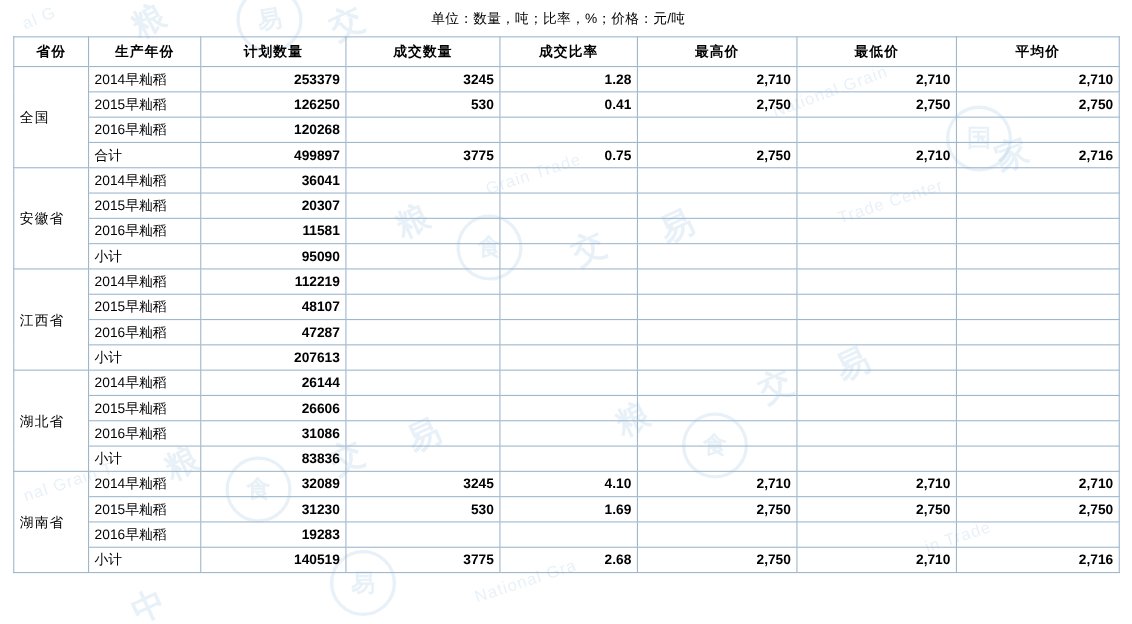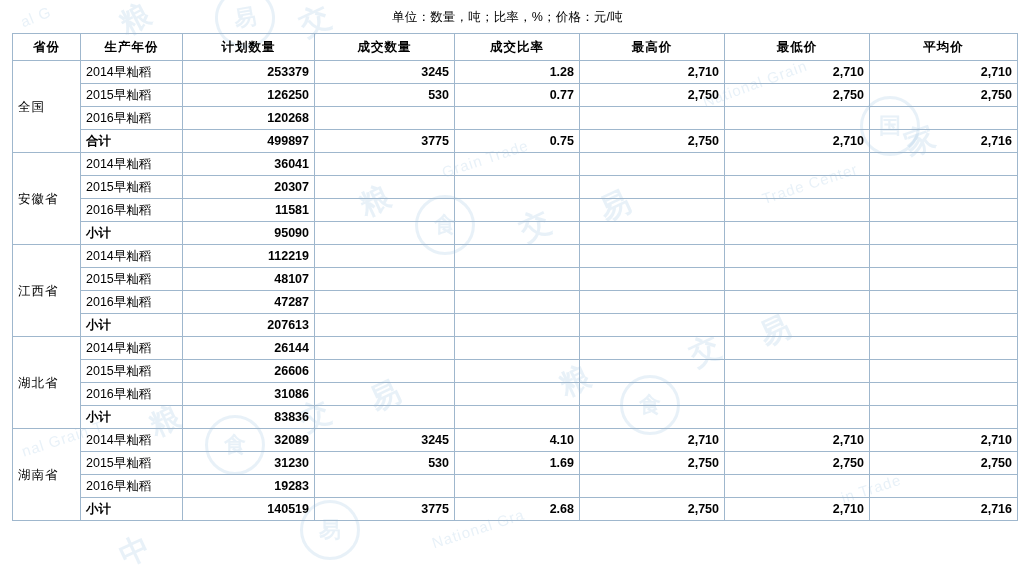--- a/index.html
+++ b/index.html
@@ -75,21 +75,21 @@
   }
   td.province {
     text-align: left;
     font-weight: normal;
     letter-spacing: 1px;
   }
   td.year {
     text-align: left;
   }
   td.year.sub {
-    font-weight: bold;
+    font-weight: normal;
   }
   td.num {
     text-align: right;
     font-family: "Liberation Sans", sans-serif;
     font-weight: bold;
     padding-right: 7px;
   }
   tr.total td {
     font-weight: bold;
   }
@@ -169,21 +169,21 @@
           <td class="num">3245</td>
           <td class="num">1.28</td>
           <td class="num">2,710</td>
           <td class="num">2,710</td>
           <td class="num">2,710</td>
         </tr>
         <tr>
           <td class="year">2015早籼稻</td>
           <td class="num">126250</td>
           <td class="num">530</td>
-          <td class="num">0.77</td>
+          <td class="num">0.41</td>
           <td class="num">2,750</td>
           <td class="num">2,750</td>
           <td class="num">2,750</td>
         </tr>
         <tr>
           <td class="year">2016早籼稻</td>
           <td class="num">120268</td>
           <td class="num"></td>
           <td class="num"></td>
           <td class="num"></td>

